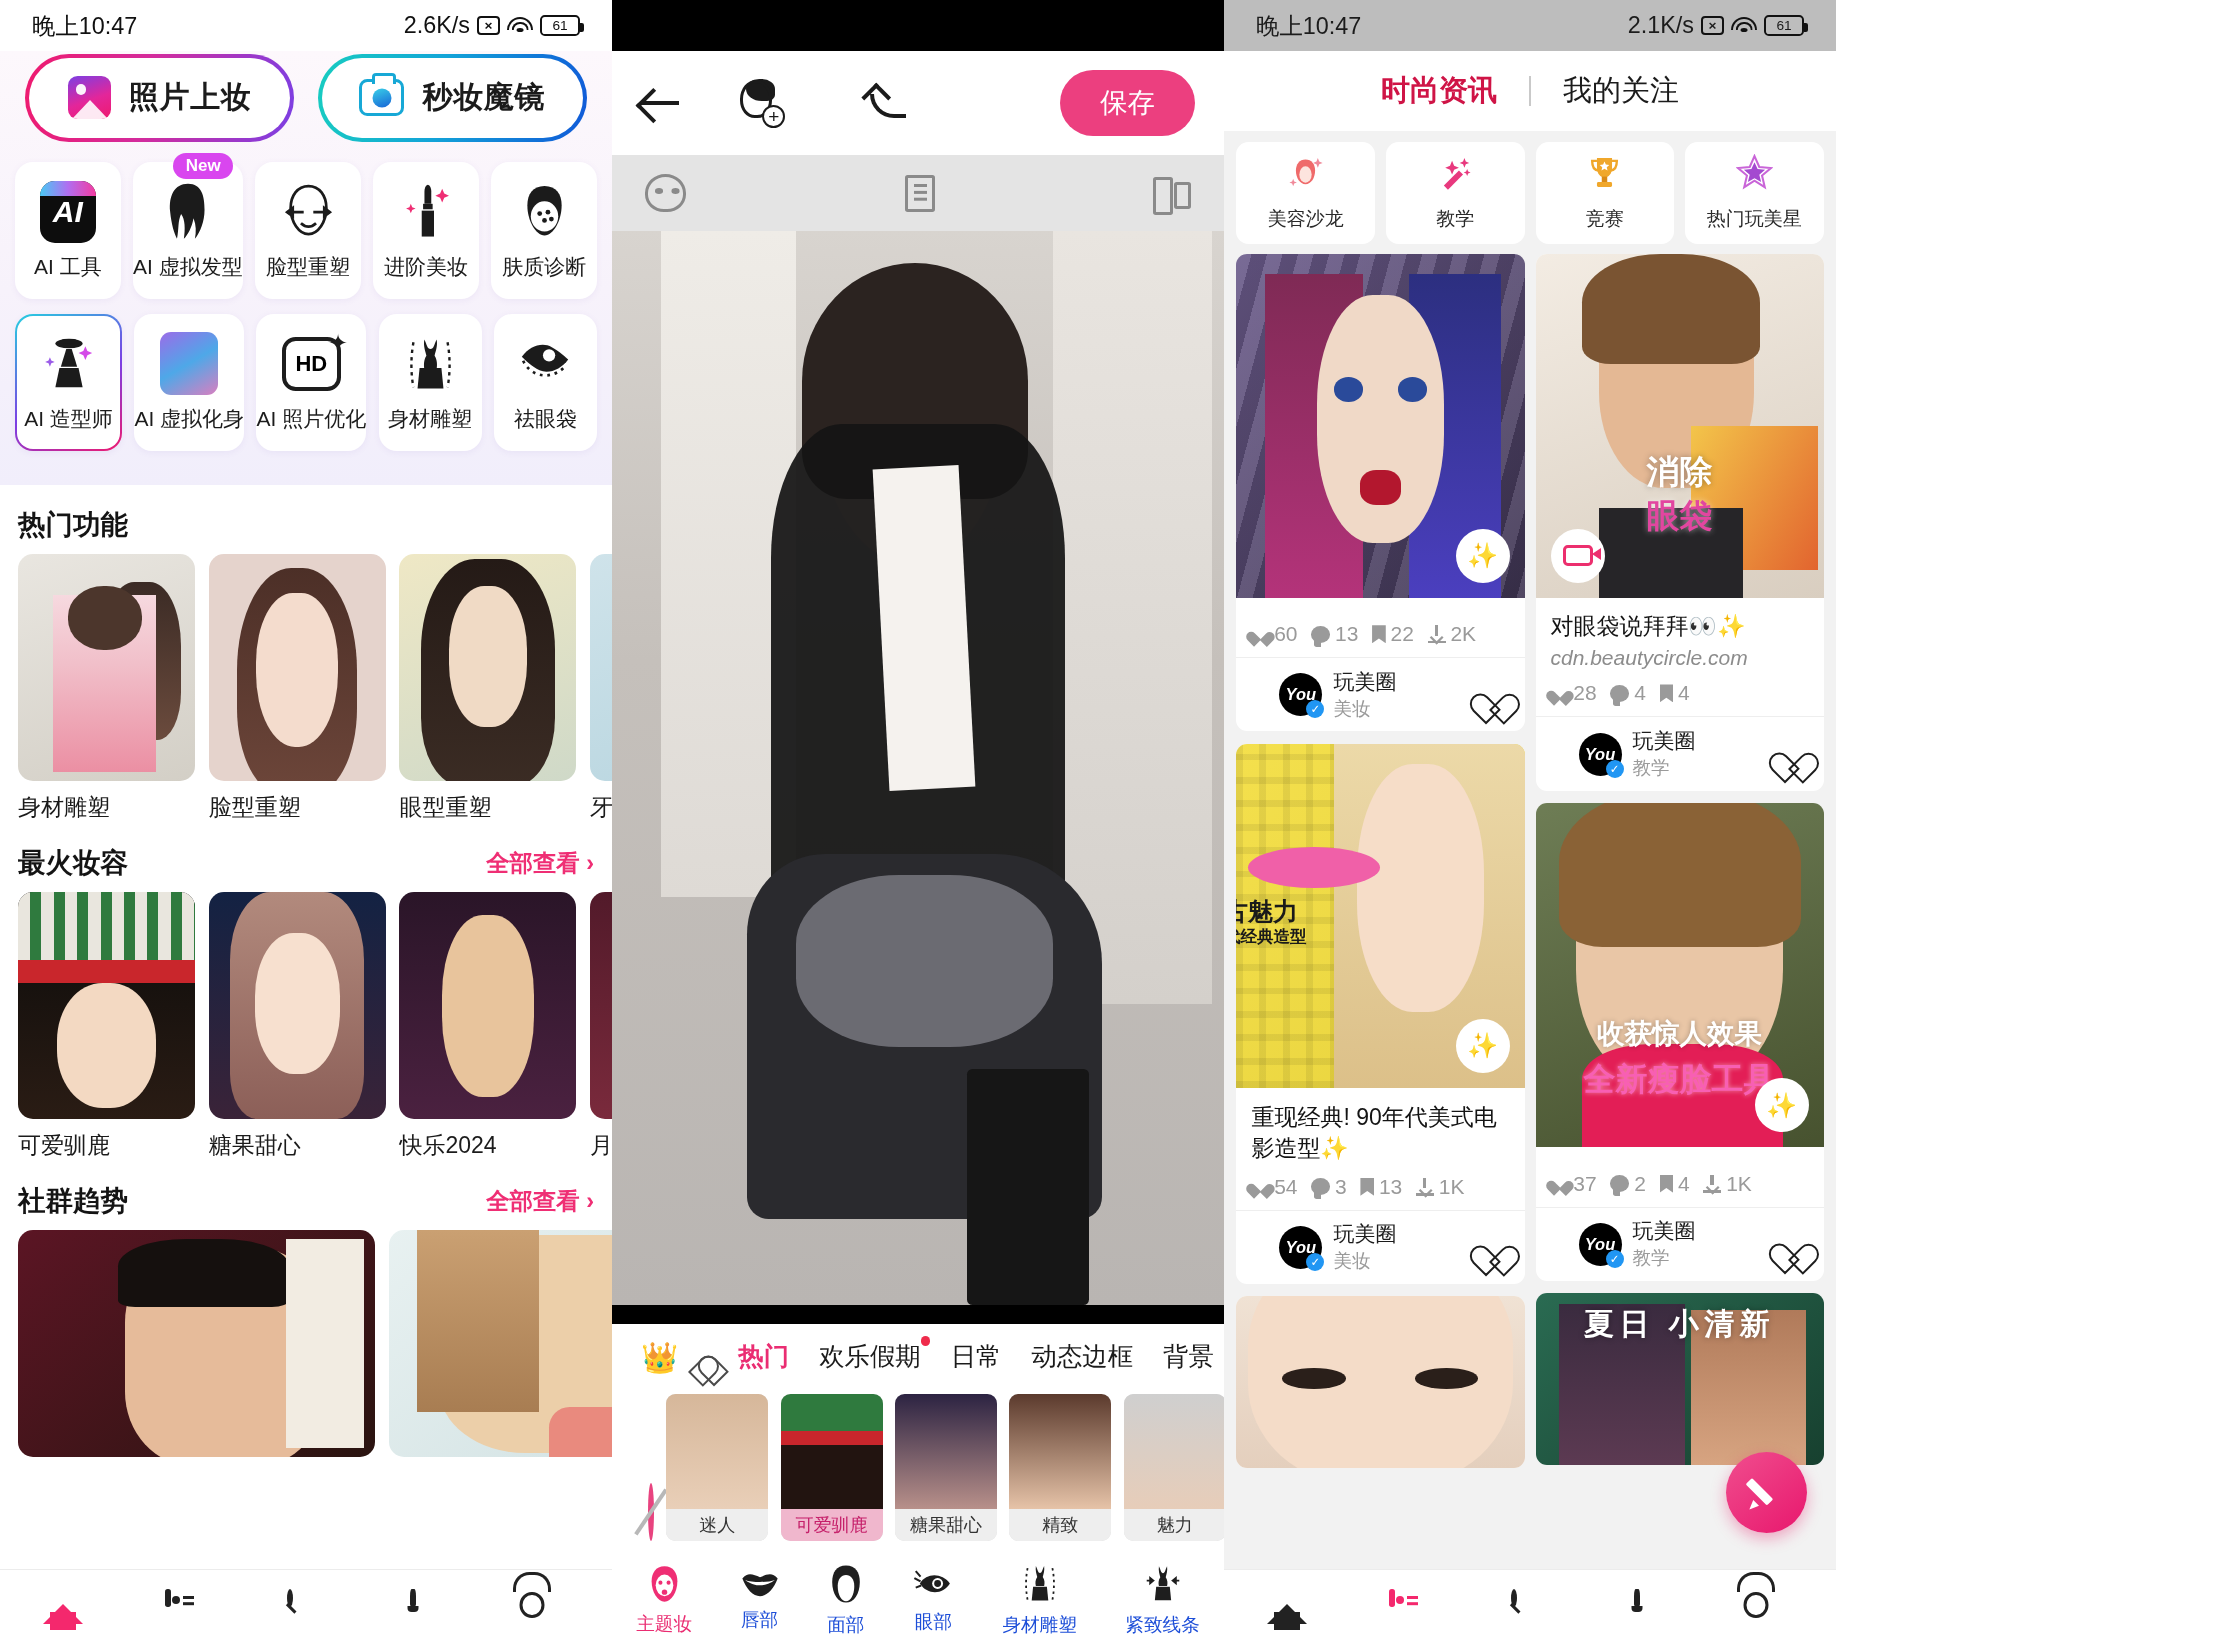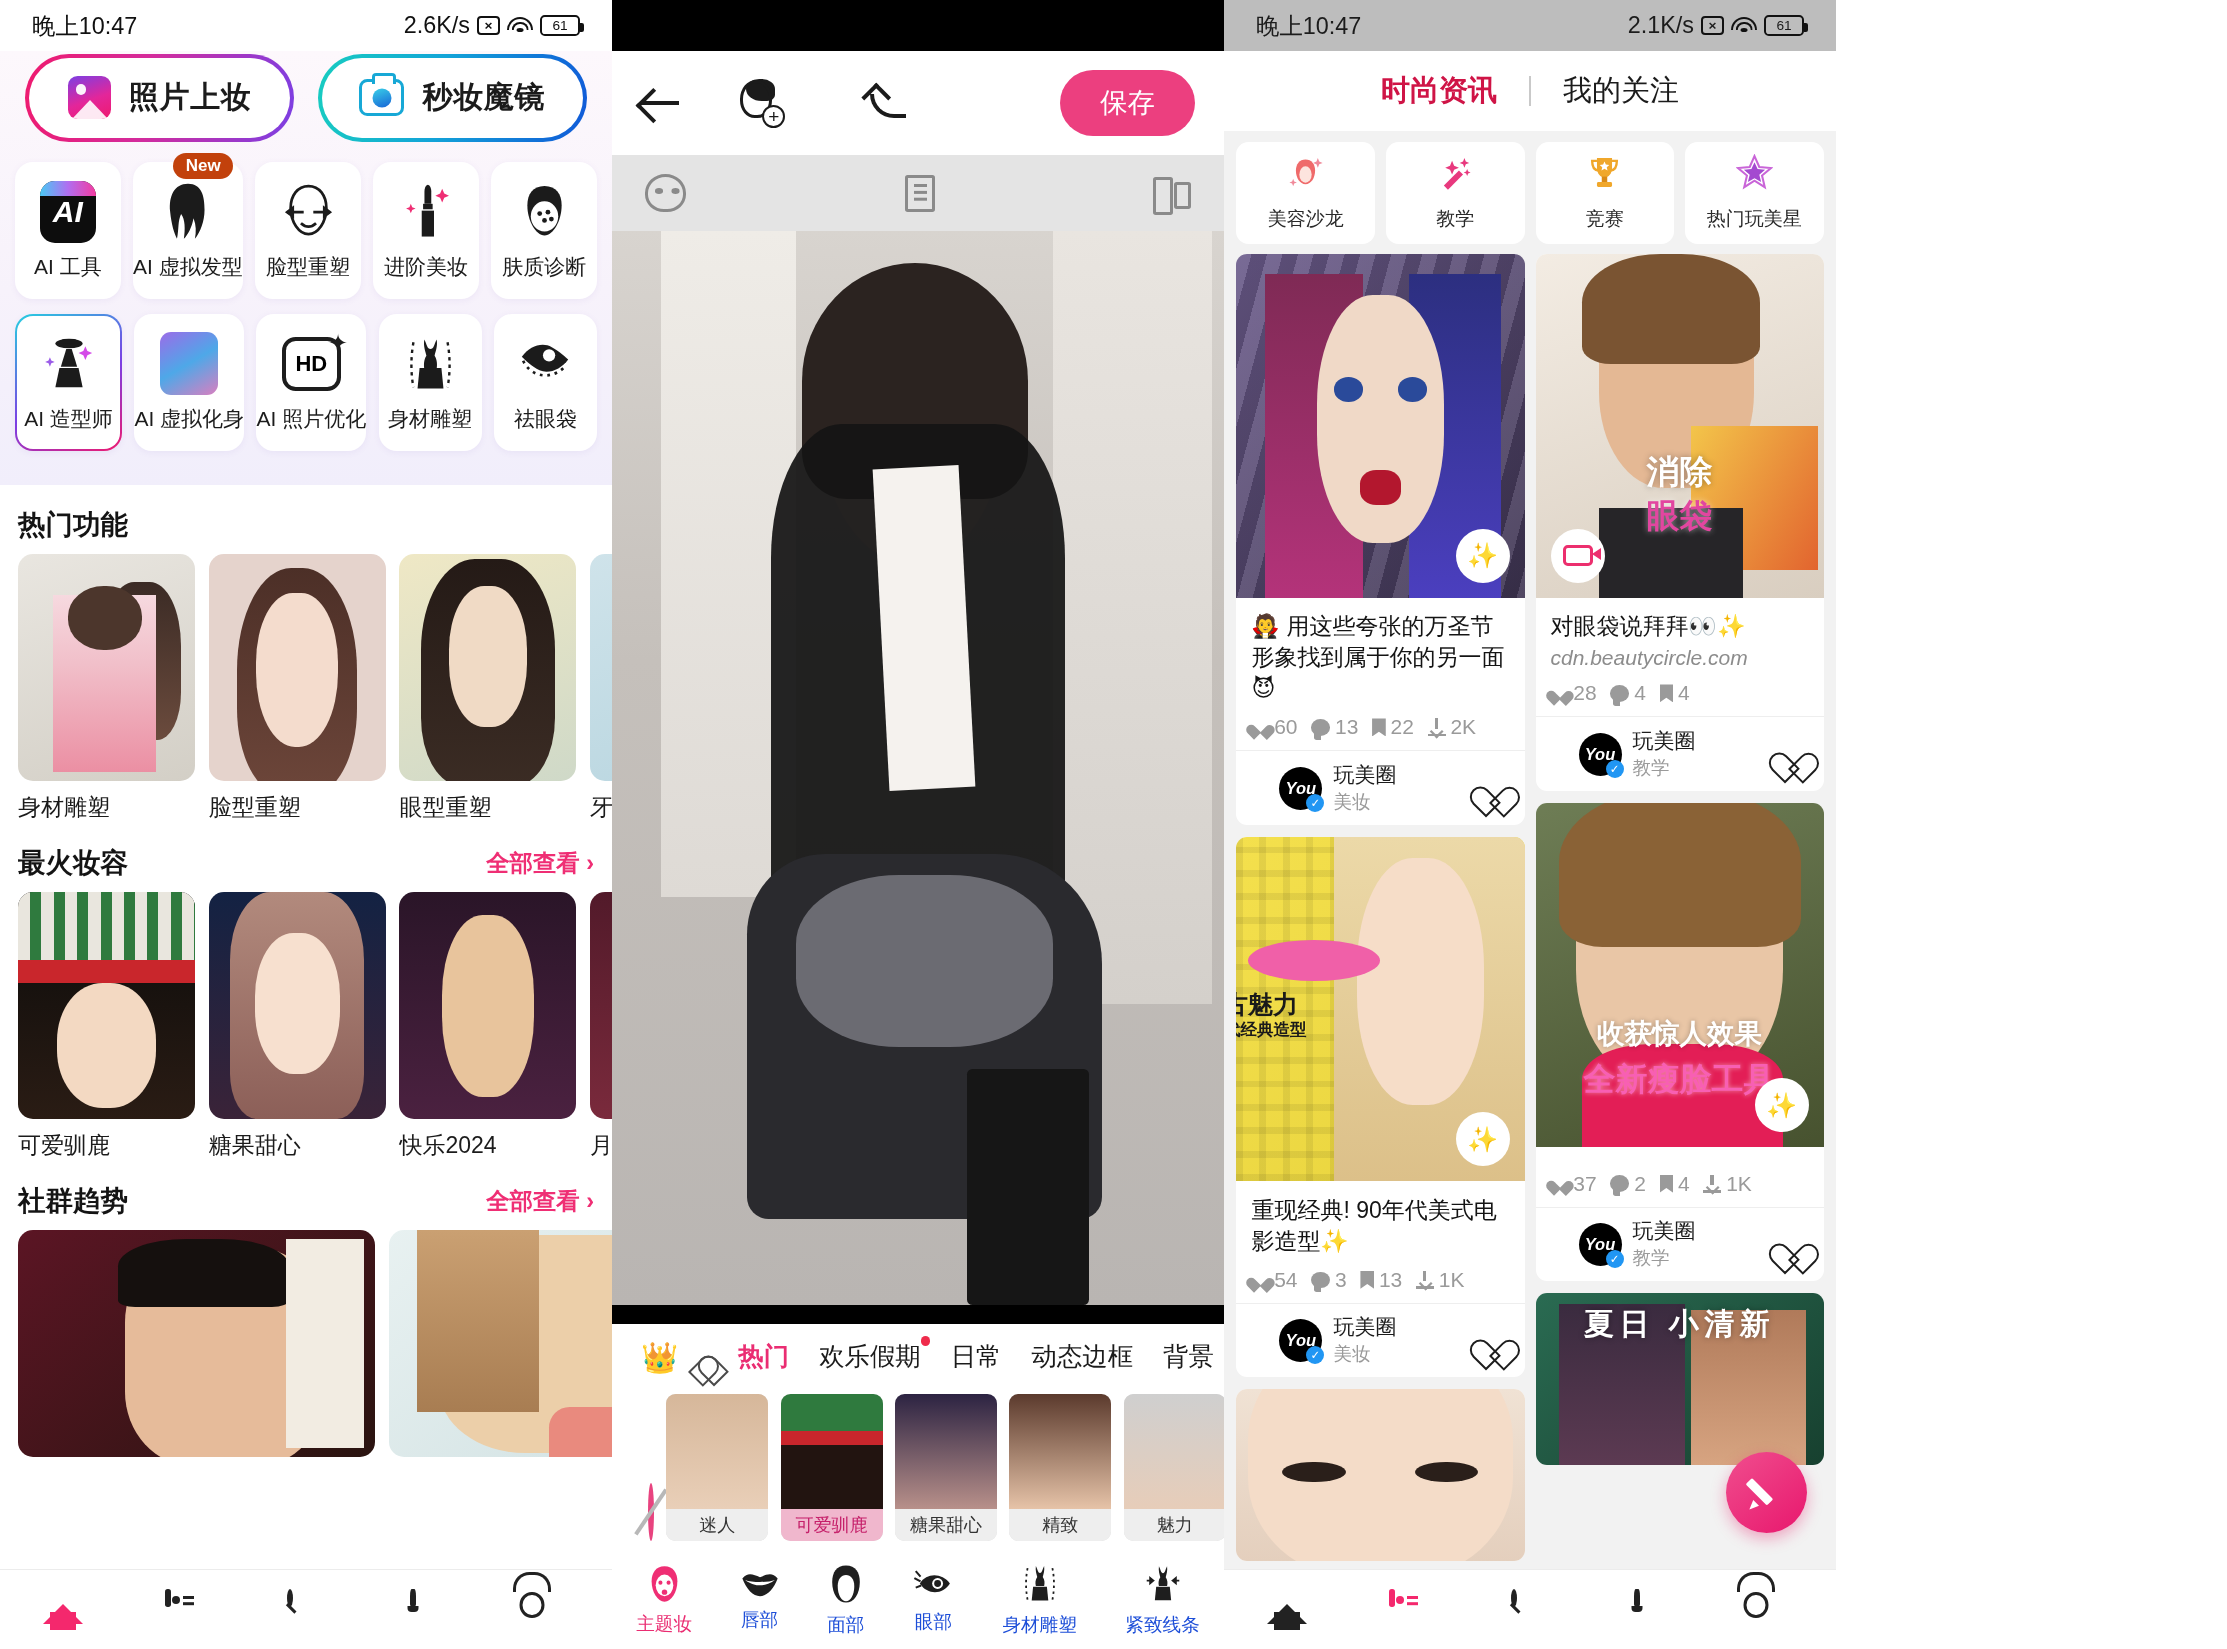--- a/index.html
+++ b/index.html
@@ -56,21 +56,21 @@
       width:19px; height:19px; border-radius:50%; background: linear-gradient(160deg,#39d0e8,#1764d6); }
 
   .grid-apps { padding: 0 15px; }
   .grid-row { display:flex; gap: 12.4px; margin-bottom: 15px; }
   .appcell { flex:1; background:#fff; border-radius: 18px; height: 137px; position:relative;
              display:flex; flex-direction:column; align-items:center; justify-content:center; gap: 9.6px;
              box-shadow: 0 1.4px 6.9px rgba(120,90,180,.07); }
   .appcell.sel { border: 2.7px solid transparent; background:
      linear-gradient(#fff,#fff) padding-box, linear-gradient(150deg,#25d0e0,#7b3fe4 55%,#ef1a6e) border-box; }
   .appcell .alabel { font-size: 21px; color: #1c1c1c; white-space: nowrap; }
-  .badge-new { position:absolute; top:-9.6px; right:9.6px; background:#c2410c; color:#fff;
+  .badge-new { position:absolute; top:-9.6px; right:9.6px; background:#d946ef; color:#fff;
      font-size: 17px; padding: 3.4px 12.4px; border-radius: 18px; font-weight:700; }
   .aicon { width: 62px; height: 62px; display:flex; align-items:center; justify-content:center; }
   .ai-sq { width: 56px; height: 62px; border-radius: 15px; background:#0d0d0d; position:relative;
      color:#fff; font-size:30px; font-weight:800; display:flex; align-items:center; justify-content:center;
      font-style: italic; }
   .ai-sq:before{ content:''; position:absolute; top:0; left:0; right:0; height:15px;
      background: linear-gradient(90deg,#49c9f5,#b06ef0,#f43ba0); border-radius:15px 15px 0 0;}
   .avatar-img { width: 58px; height: 63px; border-radius: 11px; object-fit: cover;
      background: linear-gradient(150deg,#9b6ce8,#4ea8e8 50%,#d97fc0);}
   .hdbox { width: 59px; height: 54px; border: 4.1px solid #1d1d1d; border-radius: 13.7px;
@@ -698,21 +698,20 @@
             <div style="position:absolute;left:0;top:0;width:100%;height:100%;background:repeating-linear-gradient(105deg,rgba(255,255,255,.1) 0 15px,rgba(0,0,0,.12) 15px 30px)"></div>
             <div style="position:absolute;left:10%;top:6%;width:34%;height:94%;background:linear-gradient(180deg,#7f2a55,#b4337a)"></div>
             <div style="position:absolute;right:8%;top:6%;width:32%;height:94%;background:linear-gradient(180deg,#2c2f80,#4b3fbf)"></div>
             <div style="position:absolute;left:28%;top:12%;width:44%;height:72%;border-radius:44%;background:#f0d9c7"></div>
             <div style="position:absolute;left:34%;top:36%;width:10%;height:7%;border-radius:50%;background:#2a4a9a"></div>
             <div style="position:absolute;right:34%;top:36%;width:10%;height:7%;border-radius:50%;background:#2a4a9a"></div>
             <div style="position:absolute;left:43%;top:63%;width:14%;height:10%;border-radius:40%;background:#b3172e"></div>
             <span class="magic-fab">✨</span>
           </div>
           <div class="body">
-            <div class="ttl">🧛 用这些夸张的万圣节形象找到属于你的另一面😈</div>
             <div class="stats">
               <span class="stat">
                   <i class="hs"></i>
                   <span>60</span>
                 </span>
               <span class="stat">
                   <i class="cs"></i>
                   <span>13</span>
                 </span>
               <span class="stat">

